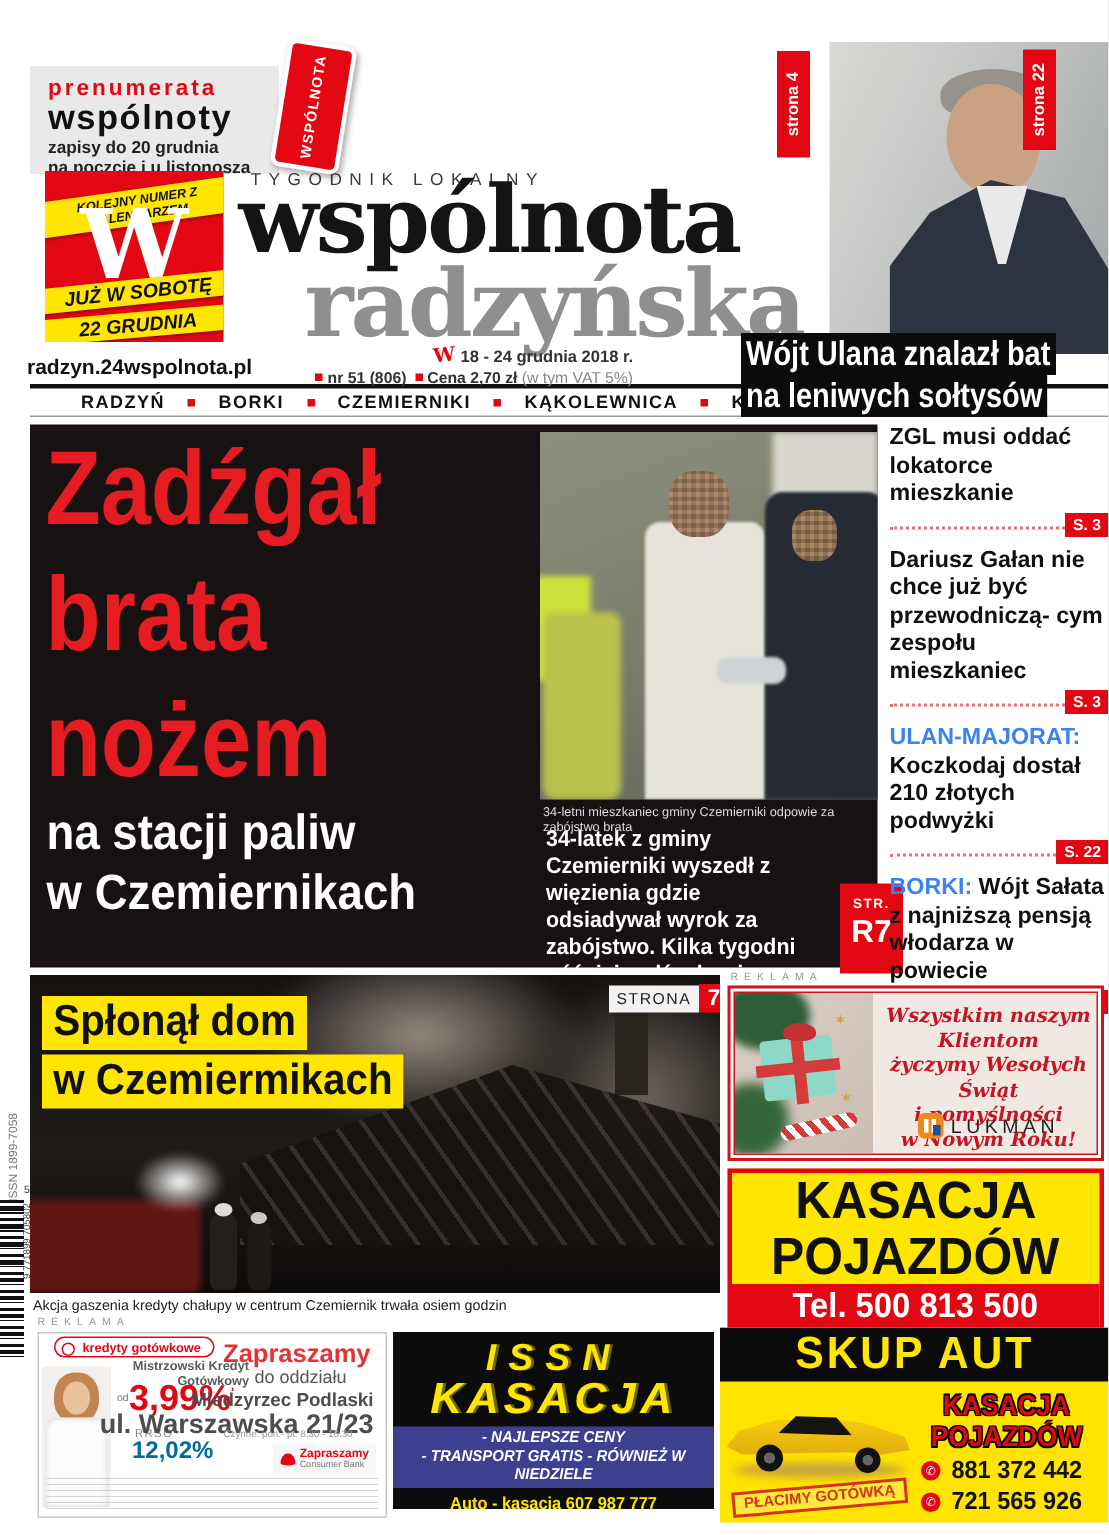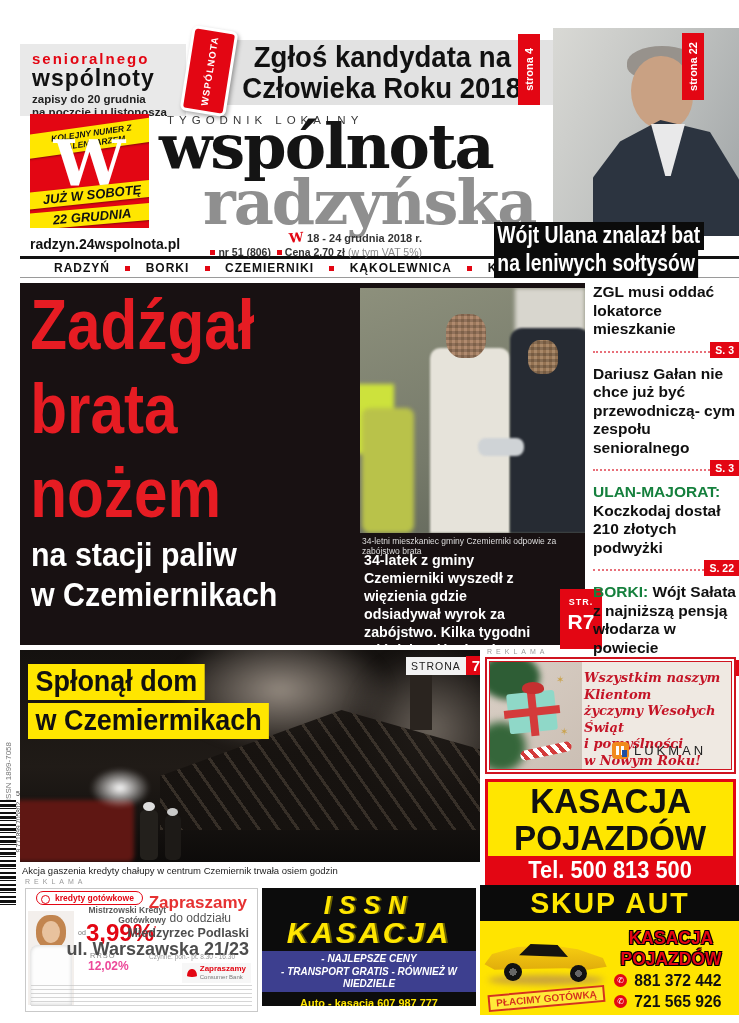--- a/index.html
+++ b/index.html
@@ -37,21 +37,21 @@
 .p-suit{position:absolute;left:40px;top:92px;width:150px;height:120px;background:#2c3440;clip-path:polygon(18% 18%,45% 0,78% 10%,100% 55%,100% 100%,0 100%,0 48%)}
 .p-shirt{position:absolute;left:98px;top:96px;width:34px;height:52px;background:#e9e9ea;clip-path:polygon(0 0,100% 0,58% 100%,42% 100%)}
 
 
 .calbox{left:30px;top:114px;width:119px;height:114px;background:#e30613;overflow:hidden;z-index:1}
 .ribbon{position:absolute;background:#ffe600;color:#111;font-weight:900;font-style:italic;text-align:center;box-shadow:0 1px 2px rgba(0,0,0,.4)}
 .rib1{left:-8px;top:12px;width:140px;font-size:8.5px;padding:2px 0;transform:rotate(-8deg)}
 .ribW{position:absolute;left:0;top:18px;width:100%;text-align:center;color:#fff;font-weight:900;font-size:64px;line-height:64px}
 .rib2{left:-6px;top:72px;width:136px;font-size:13px;padding:1px 0;transform:rotate(-6deg)}
 .rib3{left:-6px;top:94px;width:136px;font-size:13px;padding:1px 0;transform:rotate(-5deg)}
-.site{left:30px;top:236px;font-weight:800;font-size:14px;color:#111}
+.site{left:18px;top:236px;font-weight:800;font-size:14px;color:#111}
 .kicker{left:167px;top:114px;font-size:11.5px;letter-spacing:5px;color:#3a3a3a}
 .mast1{left:159px;top:116px;font-family:"DejaVu Serif",serif;font-weight:900;font-size:62px;line-height:62px;color:#141414;letter-spacing:-2px}
 .mast2{left:203px;top:172px;font-family:"DejaVu Serif",serif;font-weight:900;font-size:62px;line-height:62px;color:#8f8f8f;letter-spacing:-2px}
 .dateline{left:150px;top:230px;width:272px;text-align:right;z-index:2}
 .dl1{font-size:11px;font-weight:700;color:#333}
 .dl2{font-size:10.5px;color:#888;margin-top:1px}
 .dl2 b{color:#333}
 .wmark{display:inline-block;color:#e30613;font-family:"DejaVu Serif",serif;font-weight:900;font-size:13px;transform:rotate(-6deg);margin-right:3px}
 .rsq{display:inline-block;width:5px;height:5px;background:#e30613;margin:0 3px 1px 3px}
 
@@ -83,21 +83,21 @@
 .lead{position:absolute;left:344px;top:268px;width:238px;color:#fff;font-weight:900;font-size:15px;line-height:18px}
 .lead .txt{display:block;transform:scaleX(.95);transform-origin:0 0}
 .strbox{float:right;width:42px;height:60px;background:#e30613;margin:38px 0 0 6px;text-align:center;color:#fff}
 .strbox .s1{display:block;font-size:9px;font-weight:700;margin-top:4px;letter-spacing:1px}
 .strbox .s2{display:block;font-size:21px;font-weight:900;line-height:21px}
 
 
 .sidebar{left:593px;top:283px;width:146px;height:362px}
 .sb-item{margin-bottom:7px}
 .sb-text{font-weight:900;font-size:15.5px;line-height:18.5px;color:#101010}
-.sb-text .pfx{color:#15803d}
+.sb-text .pfx{color:#3b82f6}
 .sb-row{display:flex;align-items:flex-end;margin-top:3px}
 .sb-dots{flex:1;border-bottom:2px dotted #e8707a;margin-bottom:5px}
 .sb-page{background:#e30613;color:#fff;font-weight:900;font-size:10.5px;padding:2px 5px}
 
 
 .fire{left:20px;top:650px;width:460px;height:212px;background:linear-gradient(180deg,#14110f 0%,#201b17 55%,#0d0b0a 100%);overflow:hidden}
 .smoke1{position:absolute;left:150px;top:-20px;width:220px;height:120px;background:radial-gradient(closest-side,#958b81,rgba(90,84,78,0));filter:blur(6px)}
 .smoke2{position:absolute;left:330px;top:0;width:160px;height:160px;background:radial-gradient(closest-side,#6e665e,rgba(60,55,50,0));filter:blur(8px)}
 .roof{position:absolute;left:140px;top:60px;width:330px;height:120px;background:repeating-linear-gradient(55deg,#3a322a 0 3px,#16120f 3px 16px);clip-path:polygon(0 55%,55% 0,100% 35%,100% 100%,0 100%);opacity:.9}
 .chim{position:absolute;left:390px;top:24px;width:22px;height:56px;background:#2a241f}
@@ -127,21 +127,21 @@
 .lukman .inner{border:1px solid #cf1420;width:100%;height:100%;position:relative;overflow:hidden;background:#efe9e2}
 .xmas{position:absolute;left:0;top:0;width:92px;height:100%;background:linear-gradient(135deg,#d9cfc5,#cbbfb4)}
 .x-fir{position:absolute;left:-10px;top:-8px;width:60px;height:46px;background:#2e5d35;border-radius:50%;filter:blur(3px)}
 .x-fir2{position:absolute;left:-14px;top:60px;width:50px;height:50px;background:#35663a;border-radius:50%;filter:blur(4px)}
 .x-gift{position:absolute;left:18px;top:30px;width:48px;height:40px;background:#8fd8c8;transform:rotate(-6deg);border-radius:3px}
 .x-ribv{position:absolute;left:39px;top:26px;width:8px;height:48px;background:#d43b3b;transform:rotate(-6deg)}
 .x-ribh{position:absolute;left:14px;top:46px;width:56px;height:8px;background:#d43b3b;transform:rotate(-6deg)}
 .x-bow{position:absolute;left:32px;top:20px;width:22px;height:12px;background:#c53030;border-radius:50% 50% 40% 40%}
 .x-cane{position:absolute;left:30px;top:84px;width:52px;height:10px;background:repeating-linear-gradient(60deg,#fff 0 4px,#d43b3b 4px 8px);border-radius:5px;transform:rotate(-12deg)}
 .x-star{position:absolute;color:#caa24a;font-size:10px}
-.luk-txt{position:absolute;left:94px;top:8px;width:150px;color:#c41426;font-family:"DejaVu Serif",serif;font-style:italic;font-weight:700;font-size:13px;line-height:16.5px}
+.luk-txt{position:absolute;left:94px;top:8px;width:150px;text-align:center;color:#c41426;font-family:"DejaVu Serif",serif;font-style:italic;font-weight:700;font-size:13px;line-height:16.5px}
 .luk-brand{position:absolute;left:94px;bottom:10px;width:150px;display:flex;align-items:center;justify-content:center;gap:5px}
 .luk-icon{width:17px;height:17px;background:#f18a1d;border-radius:4px;position:relative;overflow:hidden}
 .luk-icon i{position:absolute;left:4px;top:4px;width:3px;height:9px;background:#fff}
 .luk-icon em{position:absolute;left:9px;top:4px;width:3px;height:9px;background:#fff}
 .luk-icon u{position:absolute;right:2px;bottom:2px;width:5px;height:7px;background:#1f4fa0}
 .luk-name{font-size:13px;letter-spacing:3px;color:#222;font-weight:400}
 
 
 .kasacja{left:485px;top:779px;width:251px;height:108px;border:3px solid #e30613;background:#ffe600;display:flex;flex-direction:column}
 .kas-t{flex:1;display:flex;flex-direction:column;align-items:center;justify-content:center}
@@ -155,21 +155,21 @@
 .s-ribicon{position:absolute;left:4px;top:3px;width:9px;height:9px;border:1.5px solid #e30613;border-radius:50%}
 .s-woman{position:absolute;left:2px;top:22px;width:46px;height:94px;background:#f3efec;overflow:hidden}
 .s-hair{position:absolute;left:8px;top:4px;width:30px;height:34px;background:#c2854f;border-radius:45%}
 .s-face{position:absolute;left:14px;top:10px;width:18px;height:22px;background:#e8c29e;border-radius:50%}
 .s-jack{position:absolute;left:2px;top:34px;width:42px;height:60px;background:#fdfdfd;border-radius:8px 8px 0 0;box-shadow:inset 0 0 4px #ccc}
 .s-prod{position:absolute;left:48px;top:16px;width:92px;text-align:right;font-weight:700;font-size:8.5px;color:#5a5a5a;line-height:10px}
 .s-od{position:absolute;left:52px;top:40px;font-size:7px;color:#777}
 .s-rate{position:absolute;left:60px;top:30px;color:#e30613;font-weight:900;font-size:24px}
 .s-rate sup{font-size:9px}
 .s-rrso{position:absolute;left:64px;top:62px;font-size:7.5px;color:#888;letter-spacing:1px}
-.s-rrso2{position:absolute;left:62px;top:70px;color:#ec4899;font-weight:900;font-size:12px}
+.s-rrso2{position:absolute;left:62px;top:70px;color:#0369a1;font-weight:900;font-size:16px}
 .s-inv1{position:absolute;right:10px;top:4px;color:#e63232;font-weight:900;font-size:17px}
 .s-inv2{position:absolute;right:26px;top:22px;color:#555;font-size:12px}
 .s-adr1{position:absolute;right:8px;top:37px;color:#4d4d4d;font-weight:700;font-size:12.5px}
 .s-adr2{position:absolute;right:8px;top:50px;color:#4d4d4d;font-weight:700;font-size:18px}
 .s-hrs{position:absolute;right:22px;top:64px;color:#999;font-size:6.5px}
 .s-logo{position:absolute;right:6px;top:74px;background:#f7f7f7;padding:2px 5px;display:flex;align-items:center;gap:3px}
 .s-flame{width:10px;height:8px;background:#e30613;border-radius:50% 50% 50% 50%/90% 90% 20% 20%}
 .s-bname{font-size:8px;color:#e30613;font-weight:700;line-height:8px}
 .s-bname small{display:block;font-size:6px;color:#777;font-weight:400}
 .s-fine{position:absolute;left:5px;bottom:4px;right:5px;height:22px;background:repeating-linear-gradient(to bottom,#c4c4c4 0 1px,transparent 1px 4px);opacity:.7}
@@ -205,34 +205,30 @@
 <body>
 
 <div class="page">
 
   <div class="abs issn">ISSN 1899-7058</div>
   <div class="abs bcissue">51</div>
   <div class="abs barcode"></div>
   <div class="abs bcnum">9 771899 705802</div>
 
   <div class="abs subbox">
-    <div class="sub1">senioralnego</div>
+    <div class="sub1">prenumerata</div>
     <div class="sub2">wspólnoty</div>
     <div class="sub3">zapisy do 20 grudnia</div>
     <div class="sub3">na poczcie i u listonosza</div>
   </div>
 
   <div class="abs badge">
     <span>WSPÓLNOTA</span>
   </div>
 
-  <div class="abs banner">
-    <div>Zgłoś kandydata na</div>
-    <div>Człowieka Roku 2018</div>
-  </div>
 
   <div class="abs ptab tab4">
     <span>strona 4</span>
   </div>
 
   <div class="abs portrait">
     <div class="p-hair"></div>
     <div class="p-head"></div>
     <div class="p-suit"></div>
     <div class="p-shirt"></div>
@@ -316,21 +312,21 @@
 
   <div class="abs sidebar">
     <div class="sb-item">
       <div class="sb-text"><span class="pfx"></span><span>ZGL musi oddać lokatorce mieszkanie</span></div>
       <div class="sb-row">
           <span class="sb-dots"></span>
           <span class="sb-page">S. 3</span>
         </div>
     </div>
     <div class="sb-item">
-      <div class="sb-text"><span class="pfx"></span><span>Dariusz Gałan nie chce już być przewodniczą- cym zespołu senioralnego</span></div>
+      <div class="sb-text"><span class="pfx"></span><span>Dariusz Gałan nie chce już być przewodniczą- cym zespołu mieszkaniec</span></div>
       <div class="sb-row">
           <span class="sb-dots"></span>
           <span class="sb-page">S. 3</span>
         </div>
     </div>
     <div class="sb-item">
       <div class="sb-text"><span class="pfx">ULAN-MAJORAT:</span><span> Koczkodaj dostał 210 złotych podwyżki</span></div>
       <div class="sb-row">
           <span class="sb-dots"></span>
           <span class="sb-page">S. 22</span>

